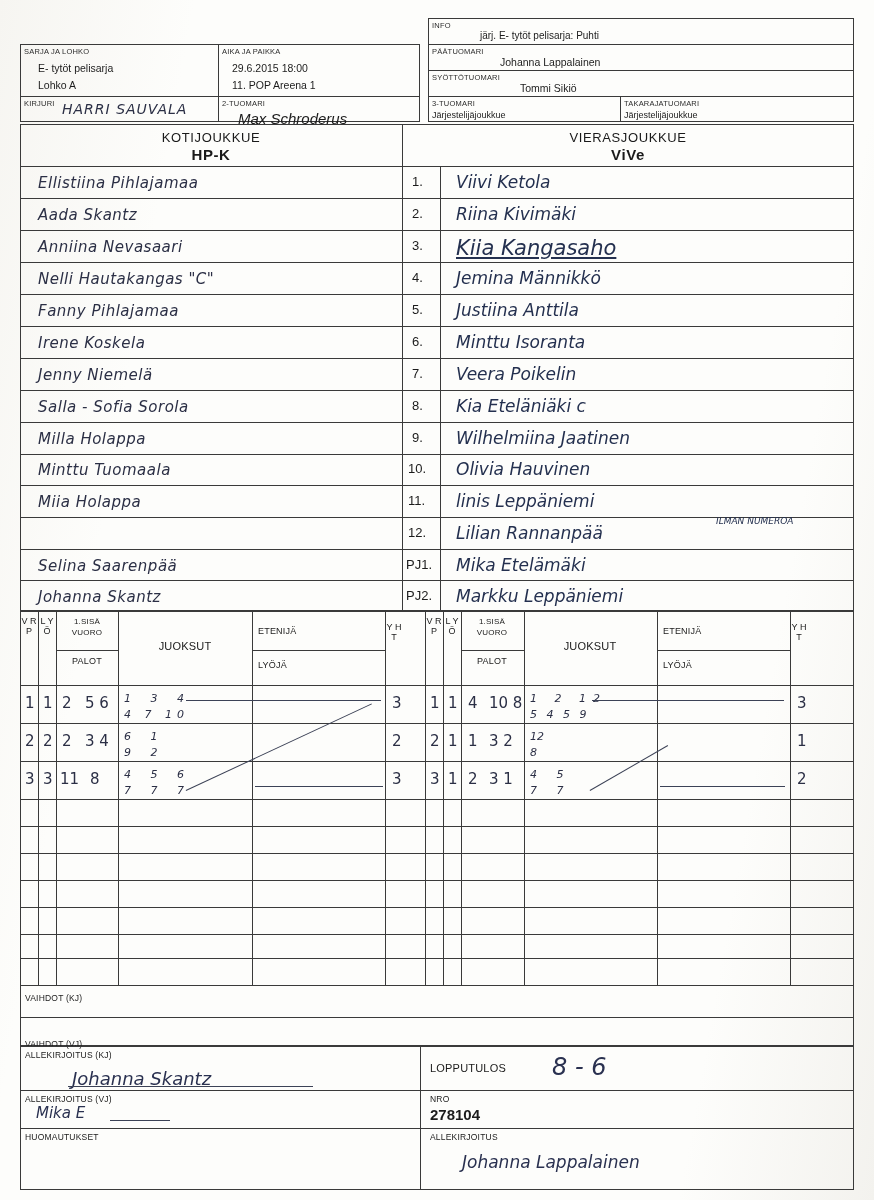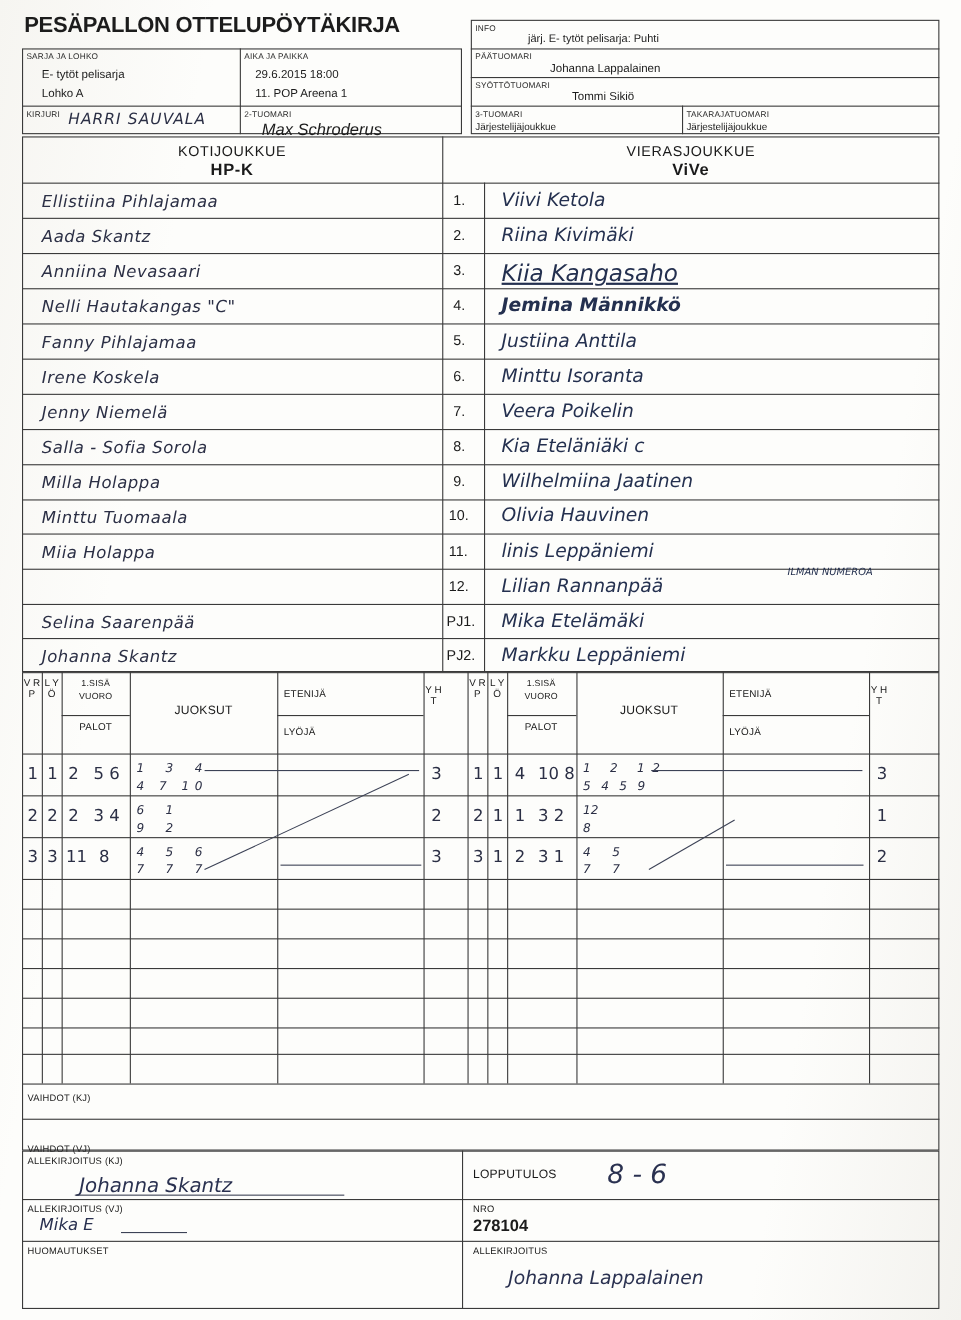--- a/index.html
+++ b/index.html
@@ -138,21 +138,20 @@
     font-weight: bold;
     font-size: 15px;
   }
 </style>
 </head>
 <body>
 
 <div id="sheet">
   <div class="layer">
 
-    <div class="title print" style="left:22px; top:12px;">PESÄPALLON OTTELUPÖYTÄKIRJA</div>
 
     <div class="box" style="left:20px; top:44px; width:400px; height:78px;"></div>
     <div class="ln vline" style="left:218px; top:44px; height:78px;"></div>
     <div class="ln hline" style="left:20px; top:96px; width:400px;"></div>
 
     <div class="cell-label" style="left:24px; top:47px;">SARJA JA LOHKO</div>
     <div class="print" style="position:absolute; left:38px; top:62px; font-size:10.5px;">E- tytöt pelisarja</div>
     <div class="print" style="position:absolute; left:38px; top:79px; font-size:10.5px;">Lohko A</div>
 
     <div class="cell-label" style="left:222px; top:47px;">AIKA JA PAIKKA</div>
@@ -238,21 +237,21 @@
     <div class="player hand" style="left:38px; top:430px;">Milla      Holappa</div>
     <div class="player hand" style="left:38px; top:461px;">Minttu    Tuomaala</div>
     <div class="player hand" style="left:38px; top:493px;">Miia      Holappa</div>
     <div class="player hand" style="left:38px; top:525px;"></div>
     <div class="player hand" style="left:38px; top:557px;">Selina      Saarenpää</div>
     <div class="player hand" style="left:38px; top:588px;">Johanna     Skantz</div>
 
     <div class="player hand-blue" style="left:456px; top:172px; font-size:17px;">Viivi Ketola</div>
     <div class="player hand-blue" style="left:456px; top:204px; font-size:17px;">Riina Kivimäki</div>
     <div class="player hand-blue" style="left:456px; top:236px; font-size:21px;text-decoration:underline;">Kiia Kangasaho</div>
-    <div class="player hand-blue" style="left:456px; top:268px; font-size:17px;font-weight:bold;">Jemina Männikkö</div>
+    <div class="player hand-blue" style="left:456px; top:268px; font-size:17px;">Jemina Männikkö</div>
     <div class="player hand-blue" style="left:456px; top:300px; font-size:17px;">Justiina Anttila</div>
     <div class="player hand-blue" style="left:456px; top:332px; font-size:17px;">Minttu Isoranta</div>
     <div class="player hand-blue" style="left:456px; top:364px; font-size:17px;">Veera Poikelin</div>
     <div class="player hand-blue" style="left:456px; top:396px; font-size:17px;">Kia Eteläniäki  c</div>
     <div class="player hand-blue" style="left:456px; top:428px; font-size:17px;">Wilhelmiina Jaatinen</div>
     <div class="player hand-blue" style="left:456px; top:459px; font-size:17px;">Olivia Hauvinen</div>
     <div class="player hand-blue" style="left:456px; top:491px; font-size:17px;">linis Leppäniemi</div>
     <div class="player hand-blue" style="left:456px; top:523px; font-size:17px;">Lilian Rannanpää</div>
     <div class="player hand-blue" style="left:456px; top:555px; font-size:17px;">Mika Etelämäki</div>
     <div class="player hand-blue" style="left:456px; top:586px; font-size:17px;">Markku Leppäniemi</div>

